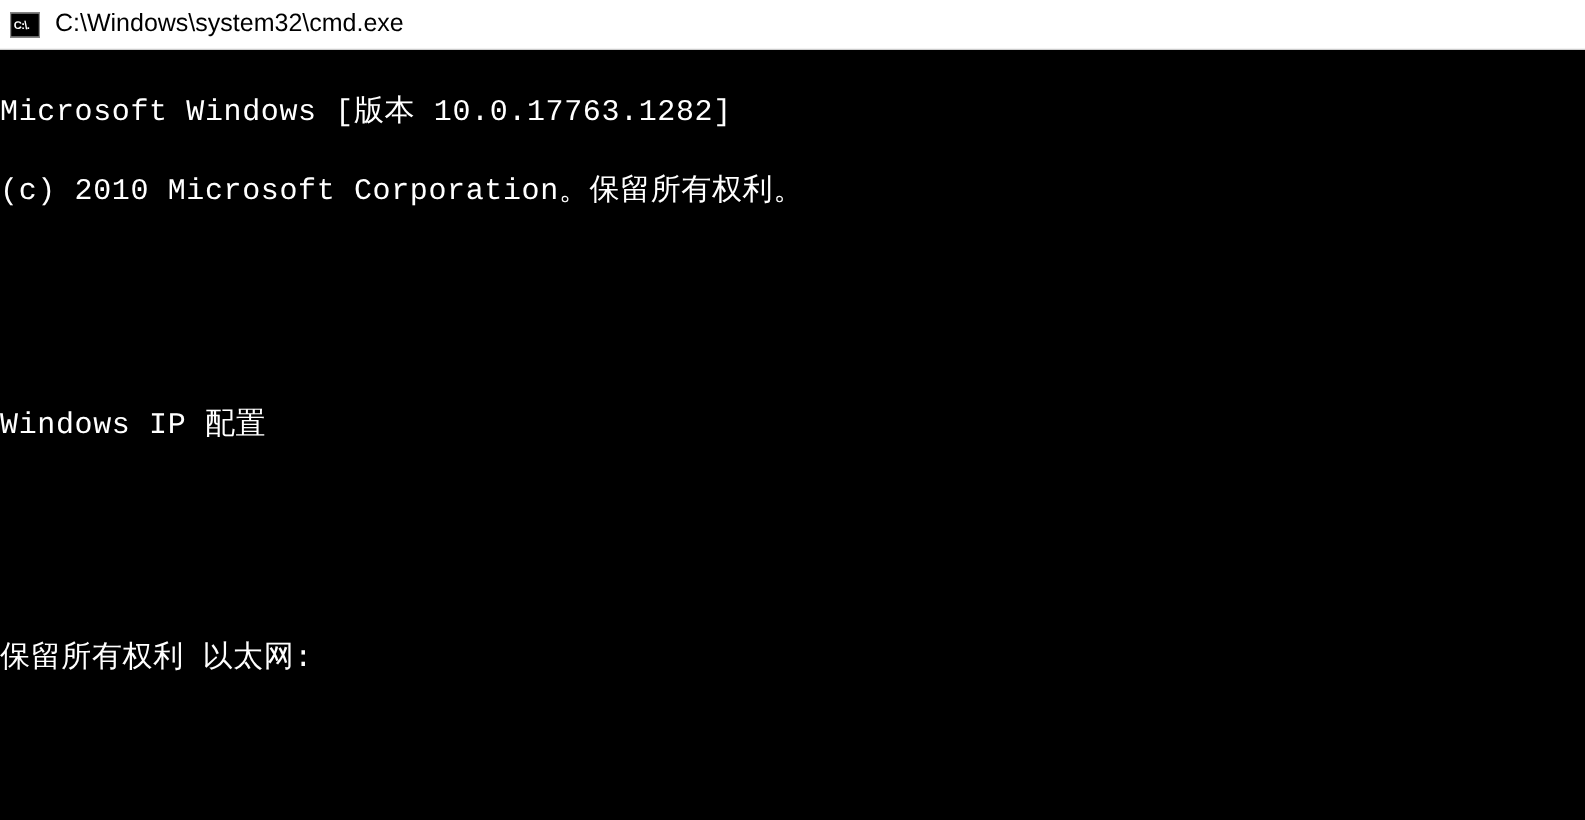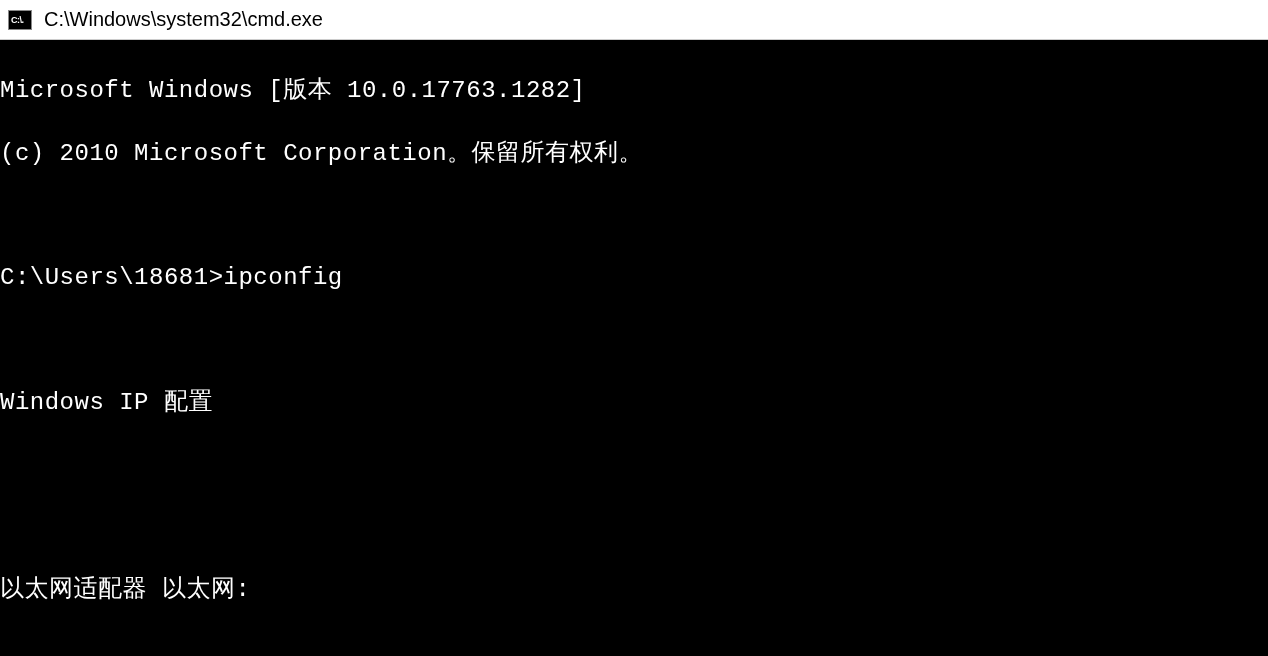--- a/index.html
+++ b/index.html
@@ -67,26 +67,25 @@
   <div class="titlebar-icon">
     <span class="titlebar-icon-text">C:\.</span>
   </div>
   <span class="titlebar-text">C:\Windows\system32\cmd.exe</span>
 </div>
 
 <div class="terminal">
 <div class="terminal-line">Microsoft Windows [版本 10.0.17763.1282]</div>
 <div class="terminal-line">(c) 2010 Microsoft Corporation。保留所有权利。</div>
 <div class="terminal-line"> </div>
-<div class="terminal-line">C:\Users\18681&gt;ipconfig</div>
 <div class="terminal-line"> </div>
 <div class="terminal-line">Windows IP 配置</div>
 <div class="terminal-line"> </div>
 <div class="terminal-line"> </div>
-<div class="terminal-line">以太网适配器 以太网:</div>
+<div class="terminal-line">保留所有权利 以太网:</div>
 <div class="terminal-line"> </div>
 
 
 
 
 
 
 
 
 </div>

